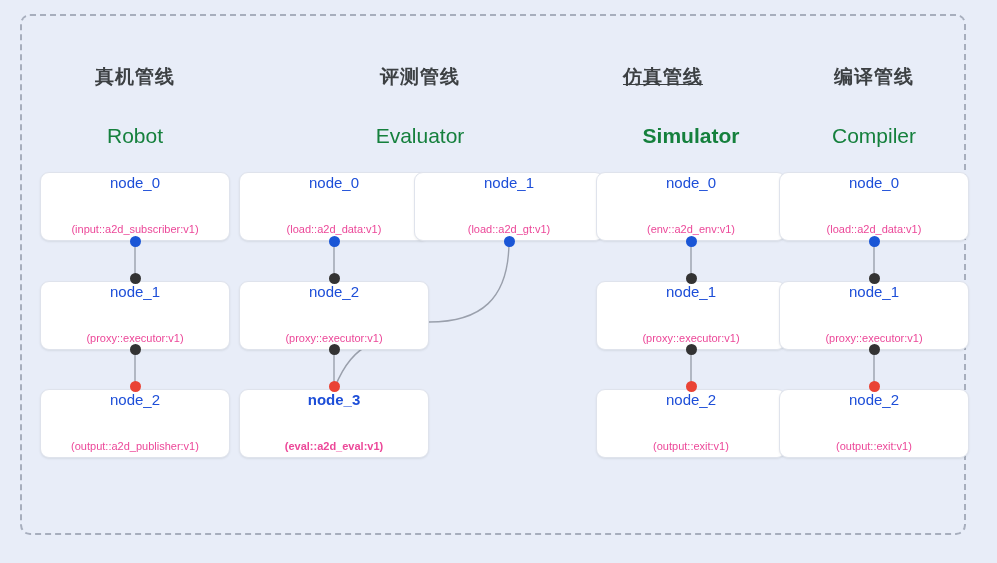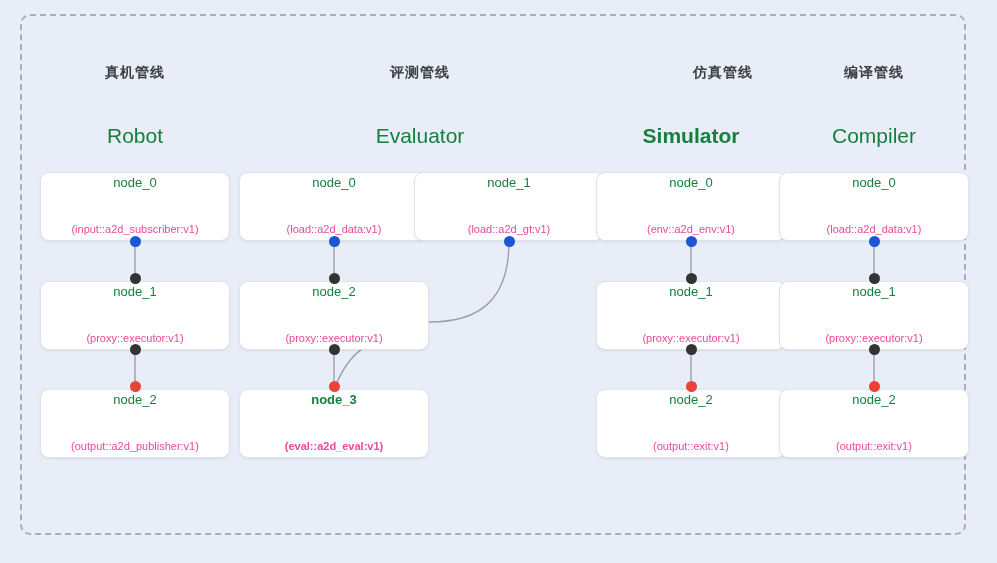--- a/index.html
+++ b/index.html
@@ -29,21 +29,21 @@
     height: 521px;
     box-sizing: border-box;
     border: 2px dashed #a7aebd;
     border-radius: 10px;
     background: transparent;
     pointer-events: none;
   }
   .col-title-cn {
     position: absolute;
     text-align: center;
-    font-size: 14px;
+    font-size: 19px;
     font-weight: bold;
     color: #3c4043;
     letter-spacing: 1px;
     white-space: nowrap;
   }
   .col-title-en {
     position: absolute;
     text-align: center;
     font-size: 21px;
     font-weight: normal;
@@ -58,22 +58,22 @@
     border-radius: 9px;
     box-shadow: 0 1px 2px rgba(60,64,67,0.10);
     display: flex;
     flex-direction: column;
     align-items: center;
     justify-content: center;
     width: 190px;
     height: 69px;
   }
   .node-id {
-    font-size: 13px;
-    color: #15803d;
+    font-size: 15px;
+    color: #1d4ed8;
     line-height: 18px;
     white-space: nowrap;
   }
   .node-type {
     font-size: 11px;
     color: #ec4899;
     line-height: 19px;
     white-space: nowrap;
     margin-top: 28px;
   }
@@ -169,21 +169,21 @@
   </div>
   <span class="port port-in" style="left:328.5px; top:273px;"></span>
   <span class="port port-in" style="left:328.5px; top:344px;"></span>
 
   <div class="node" style="left:239px; top:389px;font-weight:bold;">
     <div class="node-id">node_3</div>
     <div class="node-type">(eval::a2d_eval:v1)</div>
   </div>
   <span class="port port-term" style="left:328.5px; top:381px;"></span>
 
-  <div class="col-title-cn" style="left:628px; top:64px; width:190px;">仿真管线</div>
+  <div class="col-title-cn" style="left:568px; top:64px; width:190px;text-decoration:underline;">仿真管线</div>
   <div class="col-title-en" style="left:596px; top:124px; width:190px;font-weight:bold;">Simulator</div>
 
   <div class="node" style="left:596px; top:172px;">
     <div class="node-id">node_0</div>
     <div class="node-type">(env::a2d_env:v1)</div>
   </div>
   <span class="port port-out" style="left:685.5px; top:236px;"></span>
 
   <div class="node" style="left:596px; top:281px;">
     <div class="node-id">node_1</div>

